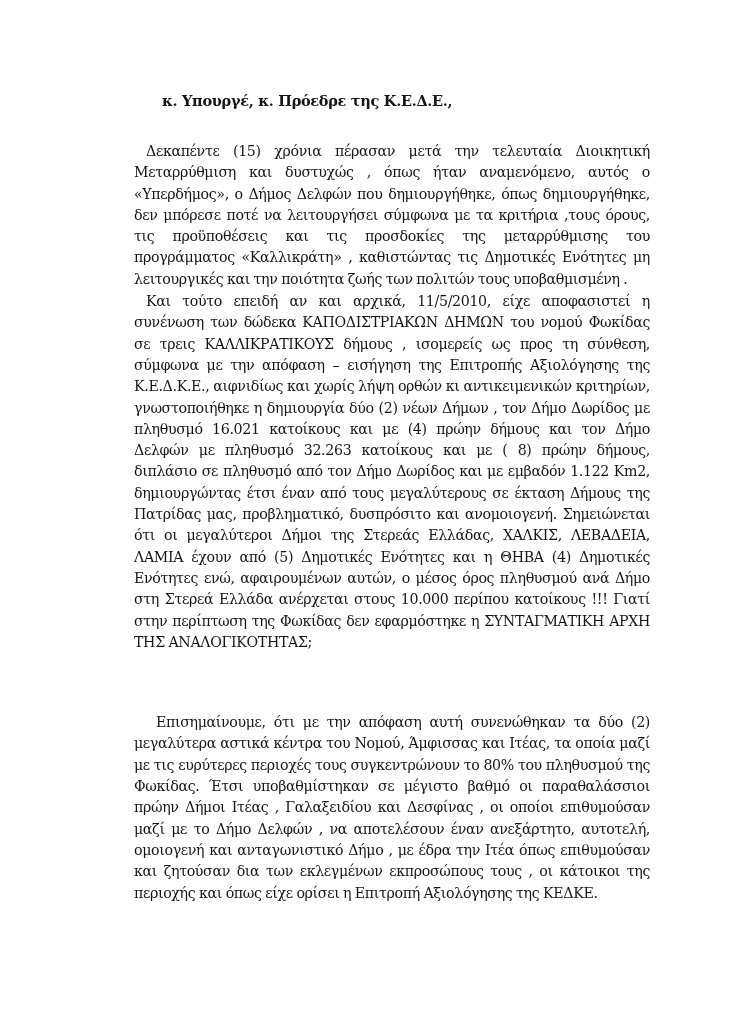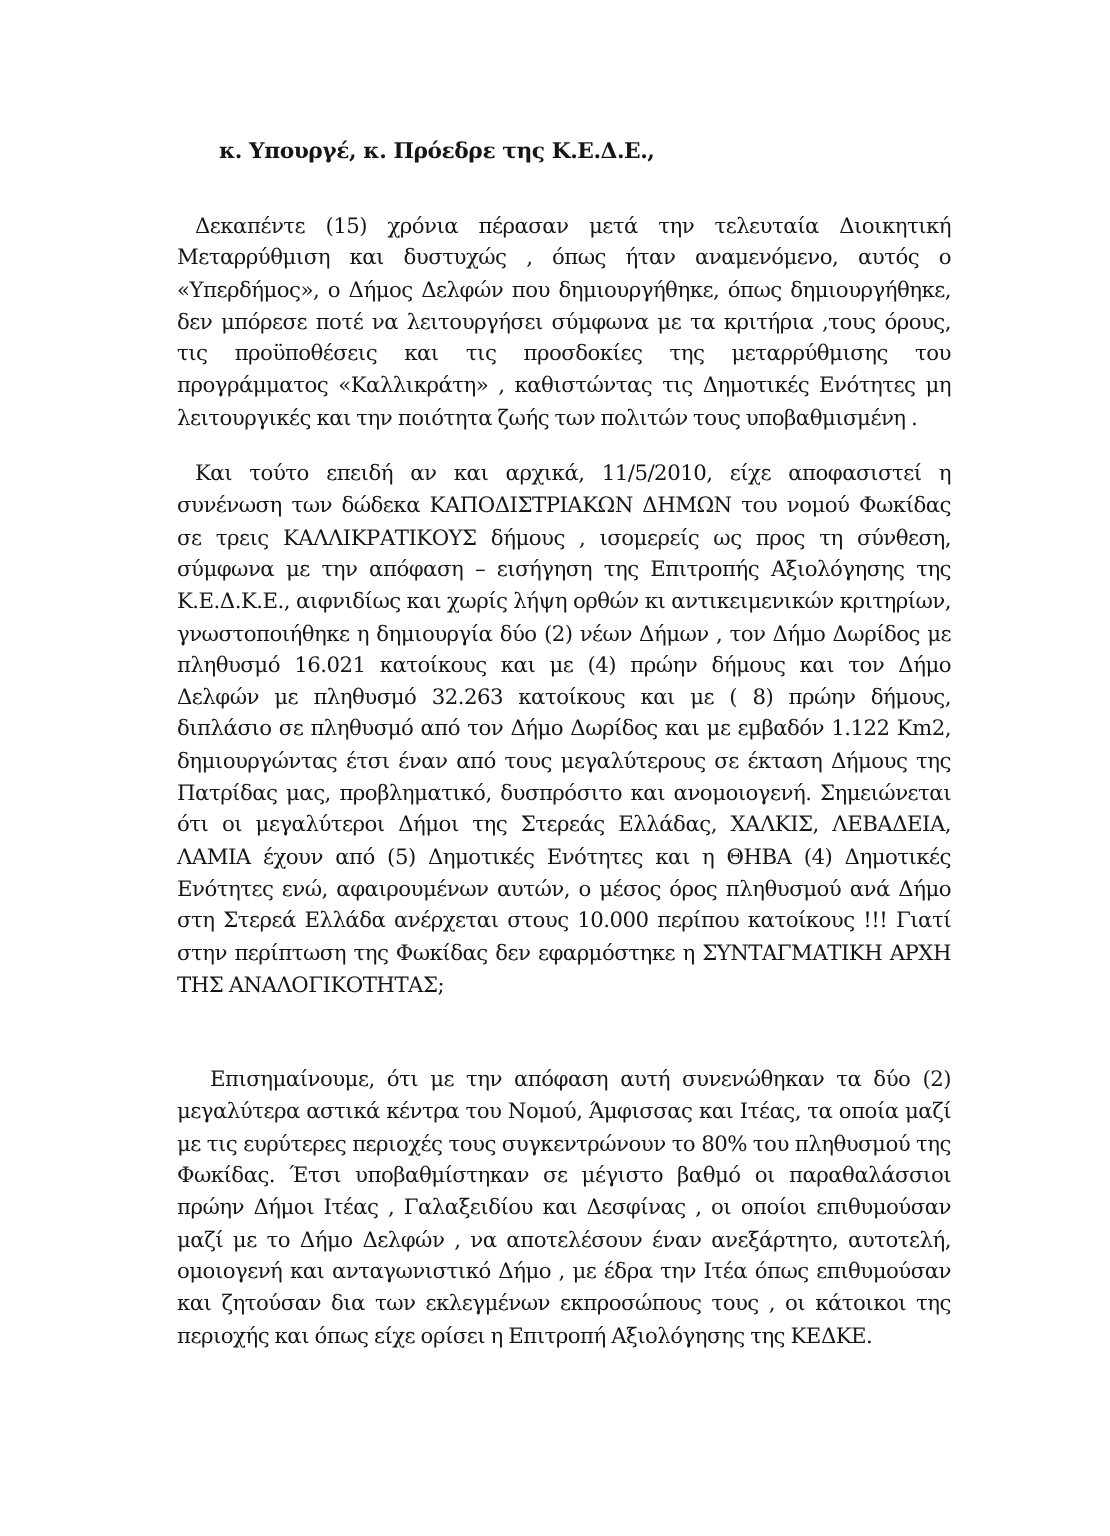--- a/index.html
+++ b/index.html
@@ -1,25 +1,25 @@
 <!DOCTYPE html>
 <html><head>
 <meta charset="utf-8">
 <style>
   html, body { margin: 0; padding: 0; background: #ffffff; }
   body { width: 740px; height: 1024px; position: relative; overflow: hidden;
          font-family: "DejaVu Serif", "Liberation Serif", serif; color: #161616; }
-  .page { position: absolute; left: 118px; top: 88px; width: 516px; }
+  .page { position: absolute; left: 134px; top: 88px; width: 516px; }
   .title { font-family: "DejaVu Serif", serif; font-weight: bold; font-size: 14.5px;
            margin: 0 0 0 28px; height: 26px; line-height: 26px; letter-spacing: -0.3px; }
   .para { font-size: 14.2px; line-height: 21.3px; text-align: justify; margin: 0;
           text-indent: 12px; letter-spacing: -0.35px; word-spacing: -0.5px; }
   .p1 { margin-top: 27px; }
-  .p2 { margin-top: 16px; }
-  .p3 { margin-top: 42px; text-indent: 22px; }
+  .p2 { margin-top: 1px; }
+  .p3 { margin-top: 59px; text-indent: 22px; }
 </style>
 </head>
 <body>
 
 <div class="page">
   <p class="title">κ. Υπουργέ,  κ. Πρόεδρε της Κ.Ε.Δ.Ε.,</p>
   <p class="para p1">Δεκαπέντε (15) χρόνια πέρασαν μετά την τελευταία Διοικητική Μεταρρύθμιση και δυστυχώς , όπως ήταν αναμενόμενο, αυτός ο «Υπερδήμος», ο Δήμος Δελφών που δημιουργήθηκε, όπως δημιουργήθηκε, δεν μπόρεσε ποτέ να λειτουργήσει σύμφωνα με τα κριτήρια ,τους όρους, τις προϋποθέσεις και τις προσδοκίες της μεταρρύθμισης του προγράμματος «Καλλικράτη» , καθιστώντας τις Δημοτικές Ενότητες μη λειτουργικές και την ποιότητα ζωής των πολιτών τους υποβαθμισμένη .</p>
   <p class="para p2">Και τούτο επειδή αν και αρχικά, 11/5/2010, είχε αποφασιστεί η συνένωση των δώδεκα ΚΑΠΟΔΙΣΤΡΙΑΚΩΝ ΔΗΜΩΝ του νομού Φωκίδας σε τρεις ΚΑΛΛΙΚΡΑΤΙΚΟΥΣ δήμους , ισομερείς ως προς τη σύνθεση, σύμφωνα με την απόφαση – εισήγηση της Επιτροπής Αξιολόγησης της Κ.Ε.Δ.Κ.Ε., αιφνιδίως και χωρίς λήψη ορθών κι αντικειμενικών κριτηρίων, γνωστοποιήθηκε η δημιουργία δύο (2) νέων Δήμων , τον Δήμο Δωρίδος με πληθυσμό 16.021 κατοίκους και με (4) πρώην δήμους και τον Δήμο Δελφών με πληθυσμό 32.263 κατοίκους και με ( 8) πρώην δήμους, διπλάσιο σε πληθυσμό από τον Δήμο Δωρίδος και με εμβαδόν 1.122 Km2, δημιουργώντας έτσι έναν από τους μεγαλύτερους σε έκταση Δήμους της Πατρίδας μας, προβληματικό, δυσπρόσιτο και ανομοιογενή. Σημειώνεται ότι οι μεγαλύτεροι Δήμοι της Στερεάς Ελλάδας, ΧΑΛΚΙΣ, ΛΕΒΑΔΕΙΑ, ΛΑΜΙΑ έχουν από (5) Δημοτικές Ενότητες και η ΘΗΒΑ (4) Δημοτικές Ενότητες ενώ, αφαιρουμένων αυτών, ο μέσος όρος πληθυσμού ανά Δήμο στη Στερεά Ελλάδα ανέρχεται στους 10.000 περίπου κατοίκους !!! Γιατί στην περίπτωση της Φωκίδας δεν εφαρμόστηκε η ΣΥΝΤΑΓΜΑΤΙΚΗ ΑΡΧΗ ΤΗΣ ΑΝΑΛΟΓΙΚΟΤΗΤΑΣ;</p>
   <p class="para p3">Επισημαίνουμε, ότι με την απόφαση αυτή συνενώθηκαν τα δύο (2) μεγαλύτερα αστικά κέντρα του Νομού, Άμφισσας και Ιτέας, τα οποία μαζί με τις ευρύτερες περιοχές τους συγκεντρώνουν το 80% του πληθυσμού της Φωκίδας. Έτσι υποβαθμίστηκαν σε μέγιστο βαθμό οι παραθαλάσσιοι πρώην Δήμοι Ιτέας , Γαλαξειδίου και Δεσφίνας , οι οποίοι επιθυμούσαν μαζί με το Δήμο Δελφών , να αποτελέσουν έναν ανεξάρτητο, αυτοτελή, ομοιογενή και ανταγωνιστικό Δήμο , με έδρα την Ιτέα όπως επιθυμούσαν και ζητούσαν δια των εκλεγμένων εκπροσώπους τους , οι κάτοικοι της περιοχής και όπως είχε ορίσει η Επιτροπή Αξιολόγησης της ΚΕΔΚΕ.</p>
 </div>

